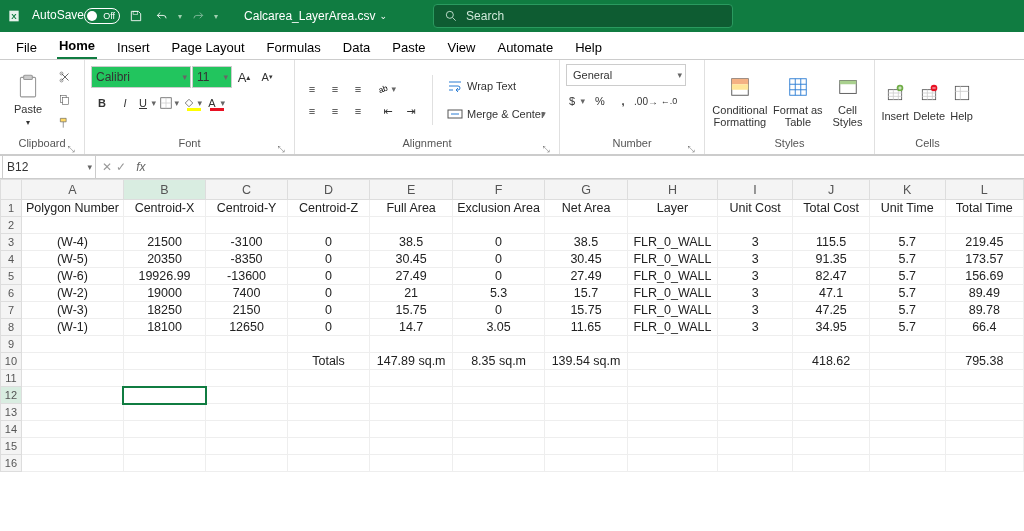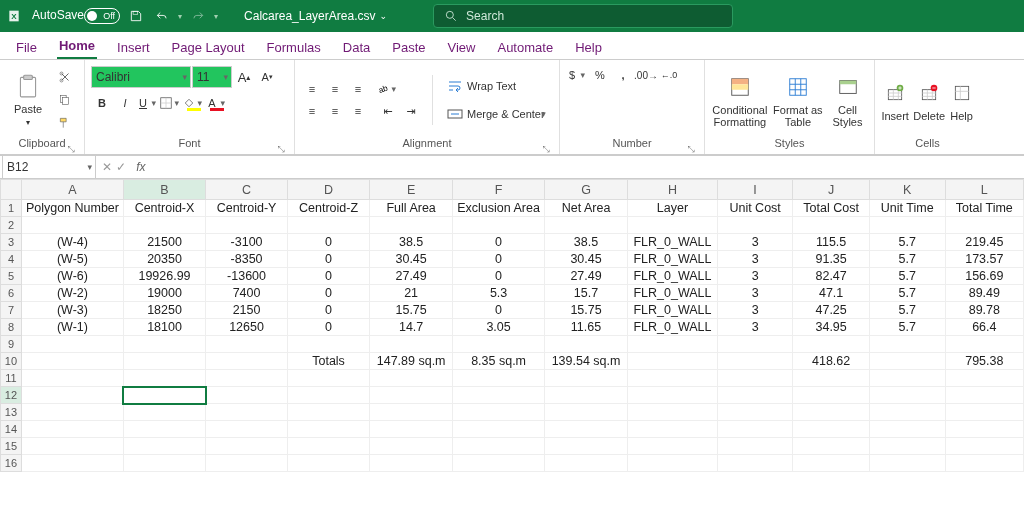--- a/index.html
+++ b/index.html
@@ -8,21 +8,21 @@
   .titlebar .left { display: flex; align-items: center; gap: 6px; padding-left: 6px; }
   .titlebar .icon-box { width: 20px; height: 20px; display: flex; align-items: center; justify-content: center; }
   .titlebar svg { fill: #fff; }
   .autosave { display: flex; align-items: flex-start; }
   .toggle { width: 36px; height: 16px; border: 1px solid #fff; border-radius: 8px; position: relative; background: transparent; display: flex; align-items: center;}
   .toggle .knob { width: 10px; height: 10px; background: #fff; border-radius: 50%; position: absolute; left: 2px; }
   .toggle .txt { font-size: 9px; color:#fff; position:absolute; right:4px; }
   .filename { margin-left: 20px; display: flex; align-items: center; gap: 4px; }
   .searchbox { margin-left: 40px; background: #0e5c32; border-radius: 4px; height: 24px; width: 300px; display: flex; align-items: center; padding: 0 10px; color: #cfe8d9; gap: 8px; border:1px solid #2a9a5f;}
   .tabs { background: #fff; border-bottom: 1px solid #ccc; height: 28px; display: flex; align-items: flex-end; padding-left: 14px; gap: 18px; font-size: 13px;}
-  .tab { padding: 4px 2px; cursor: pointer; color: #701a75; }
+  .tab { padding: 4px 2px; cursor: pointer; color: #000000; }
   .tab.active { border-bottom: 2px solid #107c41; font-weight: 600; }
   .ribbon { background: #fff; border-bottom: 1px solid #ccc; height: 95px; display: flex; font-size: 11px;}
   .group { border-right: 1px solid #e0e0e0; display: flex; flex-direction: column; padding: 4px 6px 0 6px; position: relative;}
   .group .body { flex: 1; display: flex; align-items: center; gap: 4px;}
   .group .label { text-align: center; font-size: 11px; color: #555; height: 18px; line-height: 14px; position: relative;}
   .group .launcher { position:absolute; right:2px; bottom:2px; width:10px; height:10px; font-size:9px; color:#777;}
   .bigbtn { display: flex; flex-direction: column; align-items: center; justify-content: center; width: 44px; height: 66px; cursor: pointer;}
   .bigbtn .ico { height: 30px; display:flex; align-items:center; justify-content:center;}
   .bigbtn .lbl { font-size: 11px; text-align: center; line-height: 12px; margin-top:2px;}
   .col { display:flex; flex-direction:column; gap:2px; justify-content:center; height:66px;}
@@ -228,20 +228,23 @@
             </svg>
           <span>Merge &amp; Center</span>
         </div>
       </div>
     </div>
     <div class="label"><span>Alignment</span><span class="launcher">⤡</span></div>
   </div>
 
   <div class="group" style="width:145px;">
     <div class="body" style="flex-direction:column; align-items:flex-start; gap:4px;">
+      <div class="numfmt">
+          <span>General</span>
+        </div>
       <div class="rowbtns">
         <span class="smallbtn dd">$</span>
         <span class="smallbtn">%</span>
         <span class="smallbtn" style="font-weight:bold;">,</span>
         <span class="smallbtn" style="font-size:10px;">.00→</span>
         <span class="smallbtn" style="font-size:9px;">←.0</span>
       </div>
     </div>
     <div class="label"><span>Number</span><span class="launcher">⤡</span></div>
   </div>

